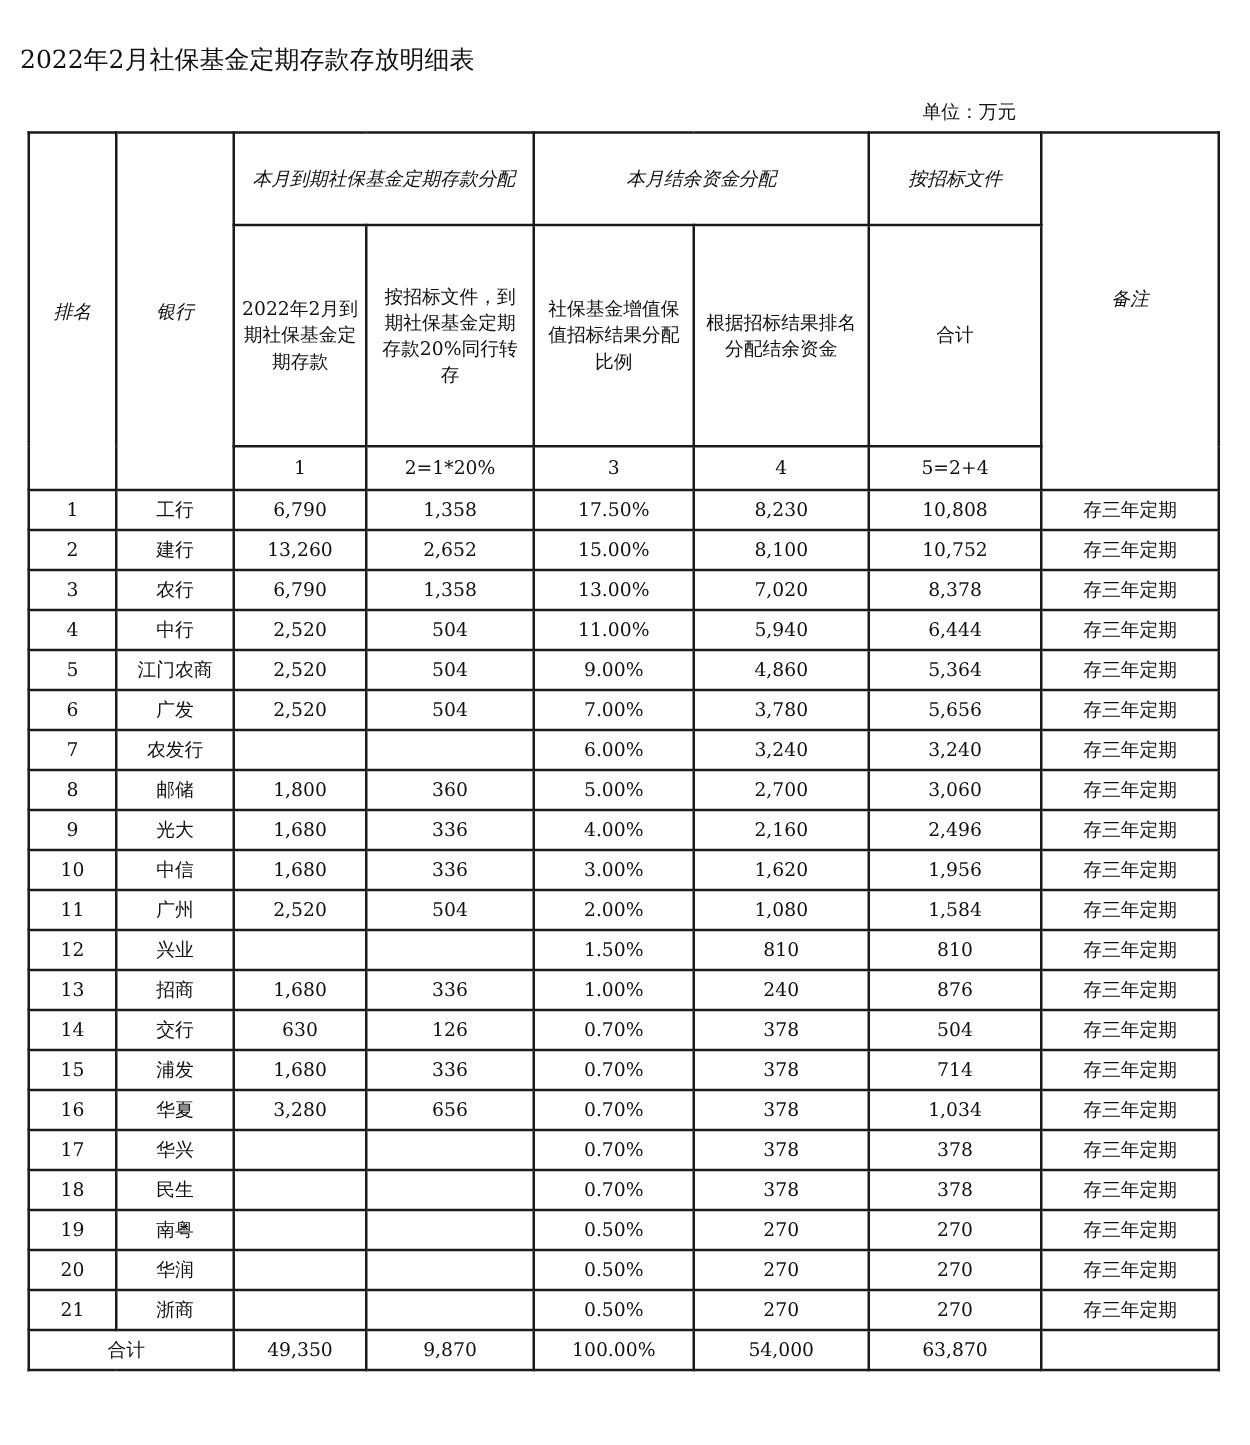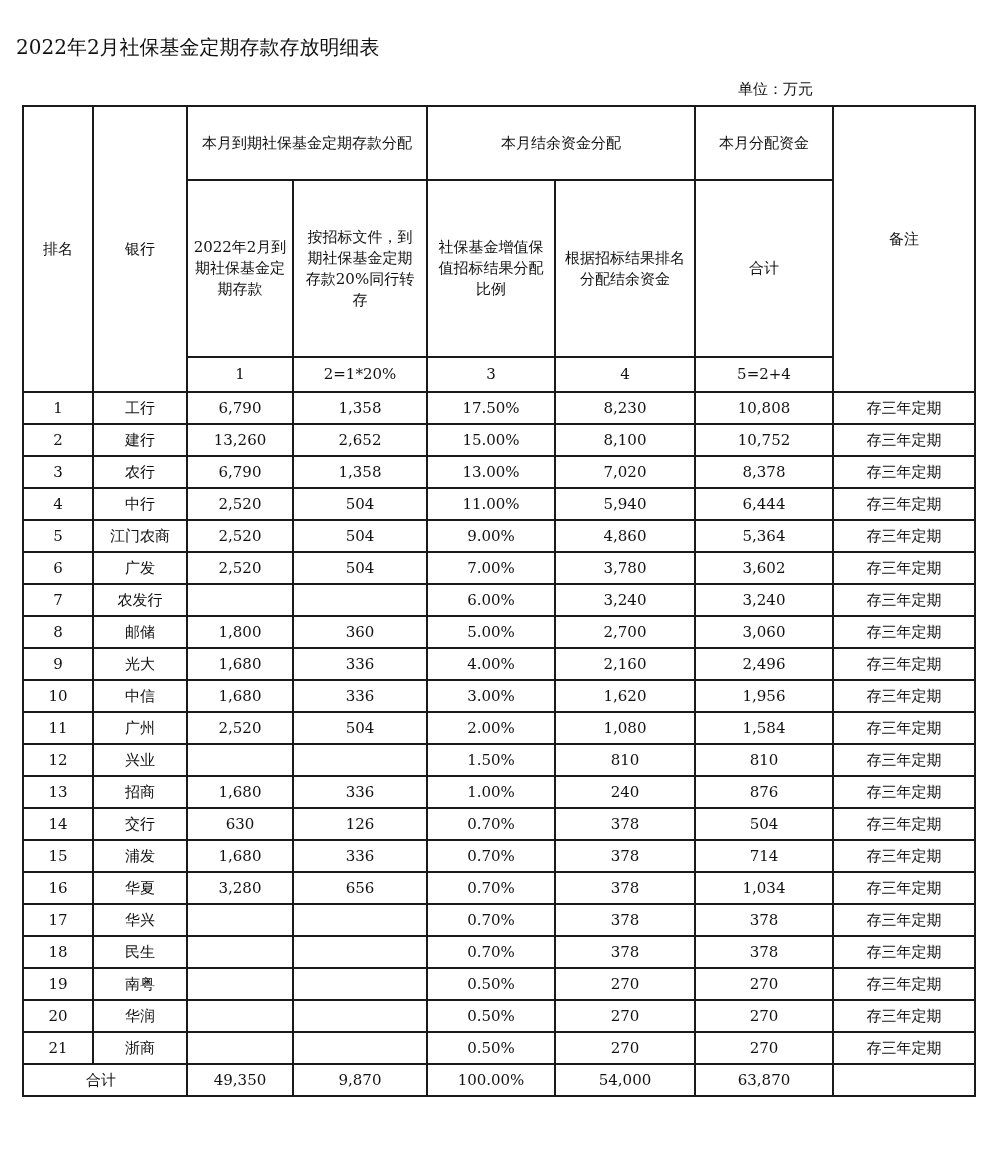--- a/index.html
+++ b/index.html
@@ -1,21 +1,21 @@
 <!DOCTYPE html>
 <html><head>
 <meta charset="utf-8">
 <style>
   html, body { margin: 0; padding: 0; background: #ffffff; }
   body { width: 1000px; height: 1156px; position: relative; font-family: "DejaVu Serif", "Liberation Serif", serif; color: #111; }
   .title { position: absolute; top: 34px; left: 16px; width: 1000px; font-size: 20px; letter-spacing: 0px; }
   .unit { position: absolute; top: 80px; left: 718px; font-size: 15px; margin-left: 20px; }
   table.sheet { position: absolute; top: 105px; left: 22px; border-collapse: collapse; table-layout: fixed; width: 952px; }
   table.sheet td { border: 2px solid #1a1a1a; text-align: center; vertical-align: middle; font-size: 15px; padding: 0 2px; line-height: 21px; }
-  .h1 td { height: 72px; }
+  .h1 td { height: 72px; font-style: italic; }
   .h2 td { height: 143px; }
   .h3 td { height: 33px; }
   tr.data td { height: 30px; }
   tr.total td { height: 30px; }
 </style>
 </head>
 <body>
 
 <div class="title">2022年2月社保基金定期存款存放明细表</div>
 <div class="unit">单位：万元</div>
@@ -30,21 +30,21 @@
     <col style="width:140px">
     <col style="width:138px">
     <col style="width:142px">
   </colgroup>
   <tbody id="tbody">
     <tr class="h1">
       <td rowspan="3">排名</td>
       <td rowspan="3">银行</td>
       <td colspan="2" style="padding:0 8px">本月到期社保基金定期存款分配</td>
       <td colspan="2">本月结余资金分配</td>
-      <td>本月分配资金</td>
+      <td>按招标文件</td>
       <td rowspan="3" style="vertical-align:middle; padding-bottom:20px">备注</td>
     </tr>
     <tr class="h2">
       <td style="padding:0 4px">2022年2月到期社保基金定期存款</td>
       <td style="padding:0 8px">按招标文件，到期社保基金定期存款20%同行转存</td>
       <td style="padding:12px 4px">社保基金增值保值招标结果分配比例</td>
       <td style="padding:16px 2px">根据招标结果排名分配结余资金</td>
       <td>合计</td>
     </tr>
     <tr class="h3">
@@ -104,21 +104,21 @@
         <td>5,364</td>
         <td>存三年定期</td>
       </tr>
       <tr class="data">
         <td>6</td>
         <td>广发</td>
         <td>2,520</td>
         <td>504</td>
         <td>7.00%</td>
         <td>3,780</td>
-        <td>3,602</td>
+        <td>5,656</td>
         <td>存三年定期</td>
       </tr>
       <tr class="data">
         <td>7</td>
         <td>农发行</td>
         <td></td>
         <td></td>
         <td>6.00%</td>
         <td>3,240</td>
         <td>3,240</td>

